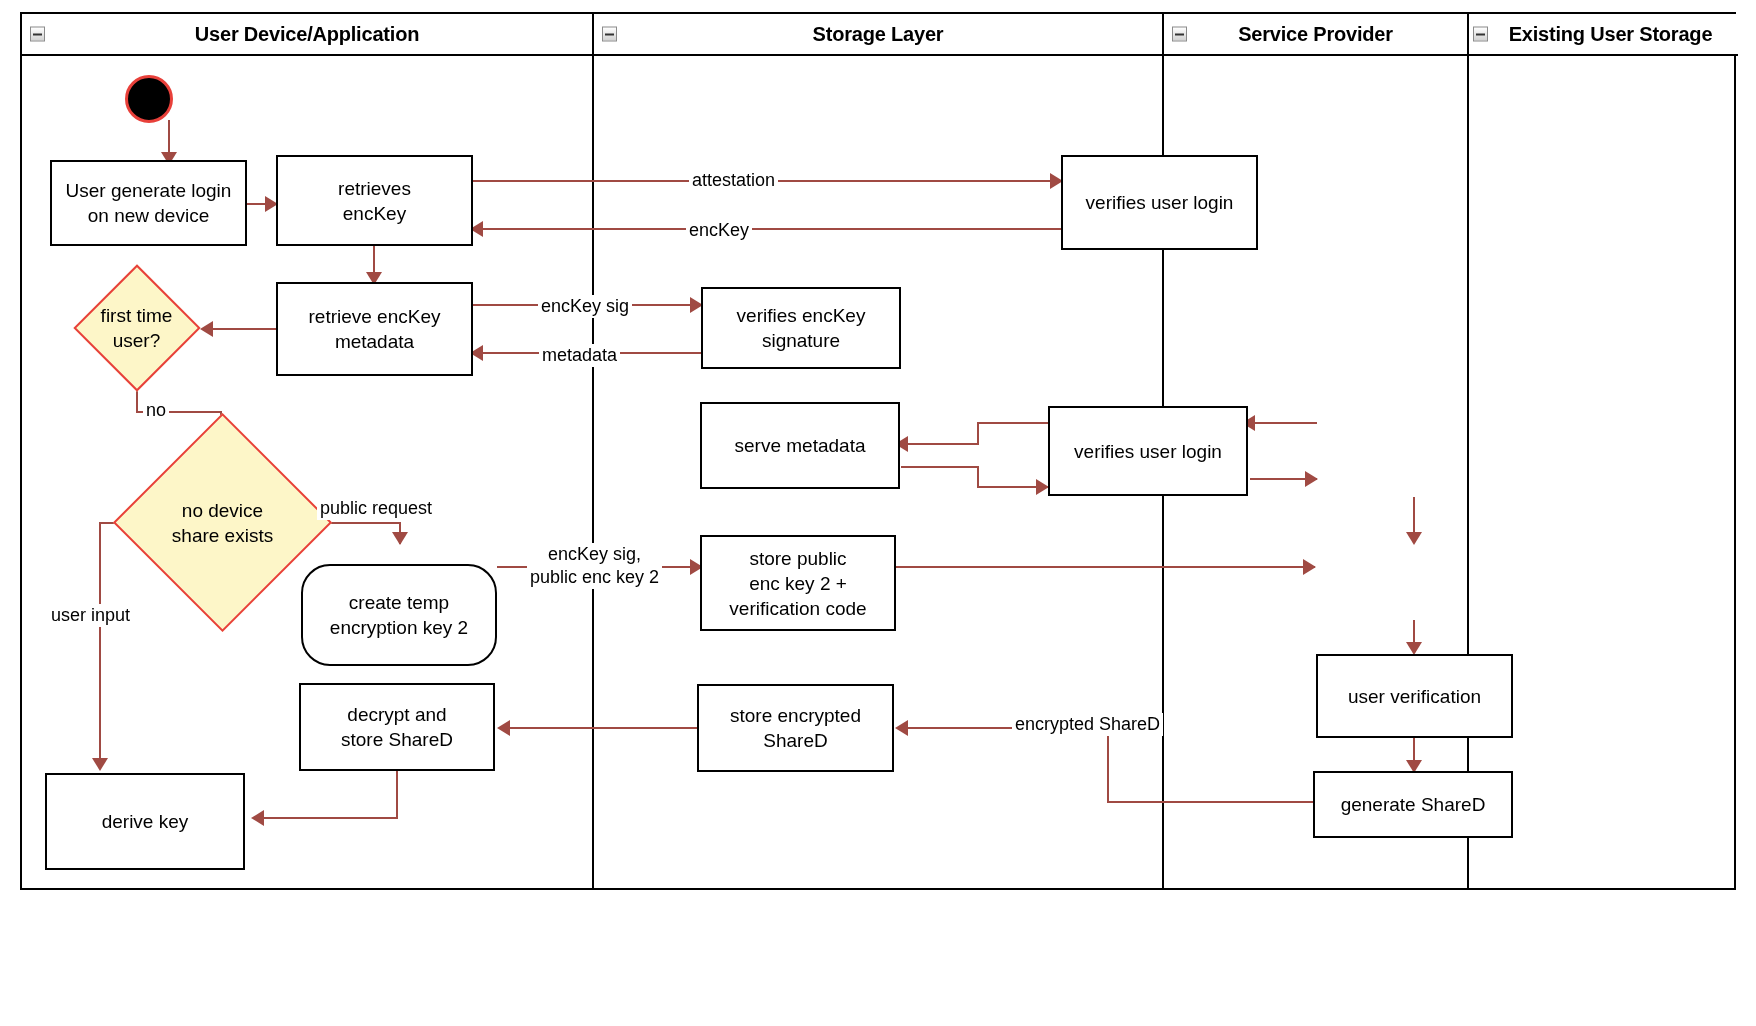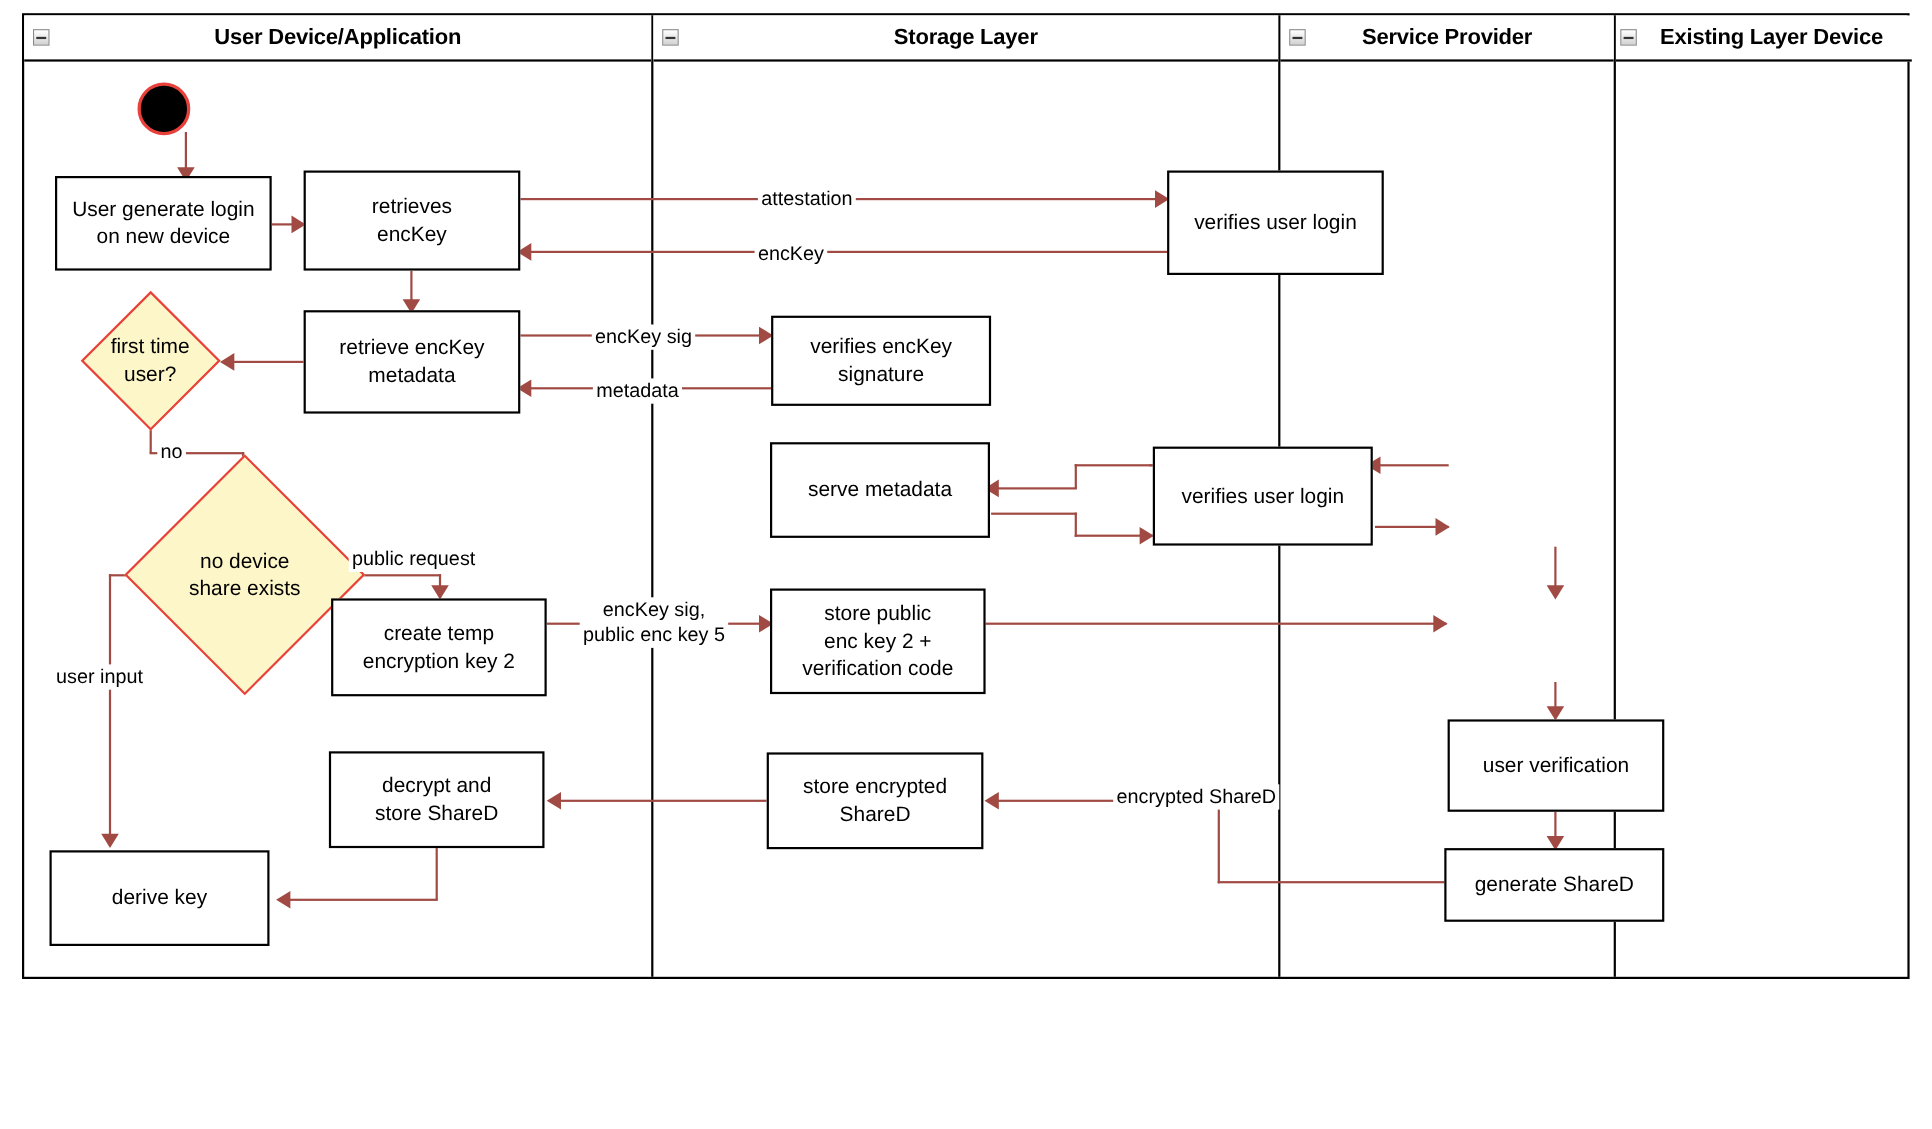--- a/index.html
+++ b/index.html
@@ -174,21 +174,21 @@
       <div class="lane-header">
         <span class="collapse-icon"></span>
         <span class="lane-title">Storage Layer</span>
       </div>
       <div class="lane-body"></div>
     </div>
 
     <div class="lane last" style="left:1447px; width:269px; height:100%;">
       <div class="lane-header">
         <span class="collapse-icon" style="left:4px;"></span>
-        <span class="lane-title" style="margin-left:14px;">Existing Layer Device</span>
+        <span class="lane-title" style="margin-left:14px;">Existing User Storage</span>
       </div>
       <div class="lane-body"></div>
     </div>
   </div>
 
   <div class="seg v" style="left:168px; top:120px; height:40px;"></div>
   <div class="arrow down" style="left:161px; top:152px;"></div>
 
   <div class="seg h" style="left:247px; top:203px; width:32px;"></div>
   <div class="arrow right" style="left:265px; top:196px;"></div>
@@ -284,27 +284,27 @@
     <div class="dtext">first time
 user?</div>
   </div>
 
   <div class="decision" style="left:145px; top:445px; width:155px; height:155px;">
     <div class="dshape"></div>
     <div class="dtext">no device
 share exists</div>
   </div>
 
-  <div class="node" style="left:301px; top:544px; width:196px; height:89px;">create temp
+  <div class="node" style="left:301px; top:564px; width:196px; height:102px;border-radius:29px;">create temp
 encryption key 2</div>
 
   <div class="node" style="left:299px; top:683px; width:196px; height:88px;">decrypt and
 store ShareD</div>
 
-  <div class="node" style="left:45px; top:773px; width:200px; height:87px;">derive key</div>
+  <div class="node" style="left:45px; top:773px; width:200px; height:97px;">derive key</div>
 
   <div class="node" style="left:701px; top:287px; width:200px; height:82px;">verifies encKey
 signature</div>
 
   <div class="node" style="left:700px; top:402px; width:200px; height:87px;">serve metadata</div>
 
   <div class="node" style="left:700px; top:535px; width:196px; height:96px;">store public
 enc key 2 +
 verification code</div>
 
@@ -329,17 +329,17 @@
 
   <div class="edge-label" style="left:539px; top:344px;">metadata</div>
 
   <div class="edge-label" style="left:143px; top:399px;">no</div>
 
   <div class="edge-label" style="left:317px; top:497px;">public request</div>
 
   <div class="edge-label" style="left:48px; top:604px;">user input</div>
 
   <div class="edge-label" style="left:527px; top:543px;">encKey sig,
-public enc key 5</div>
+public enc key 2</div>
 
   <div class="edge-label" style="left:1012px; top:713px;">encrypted ShareD</div>
 
 </div>
 
 </body></html>

